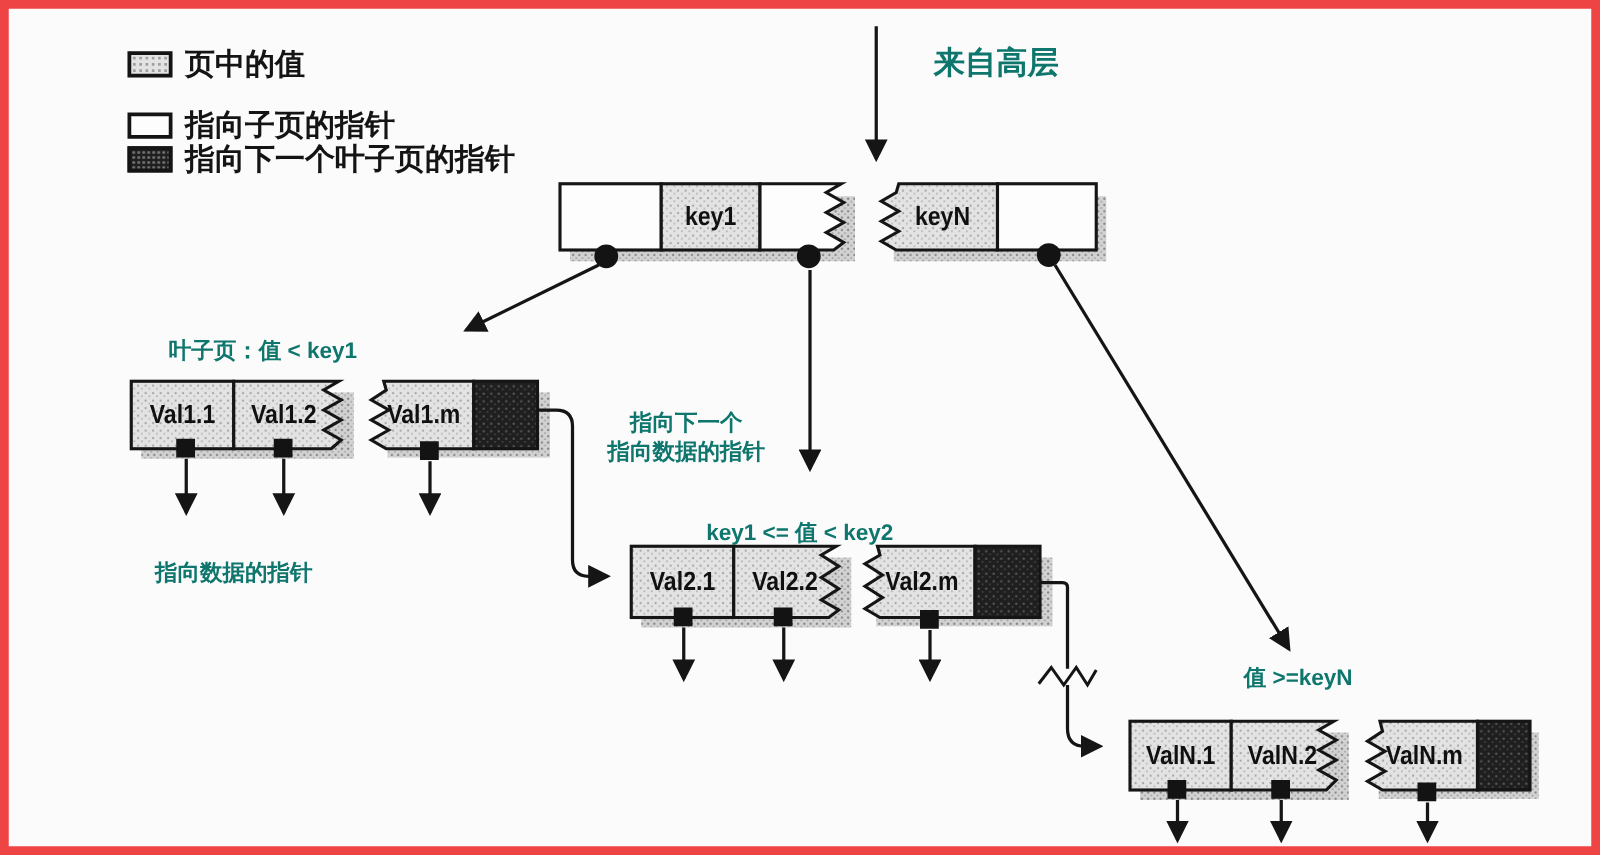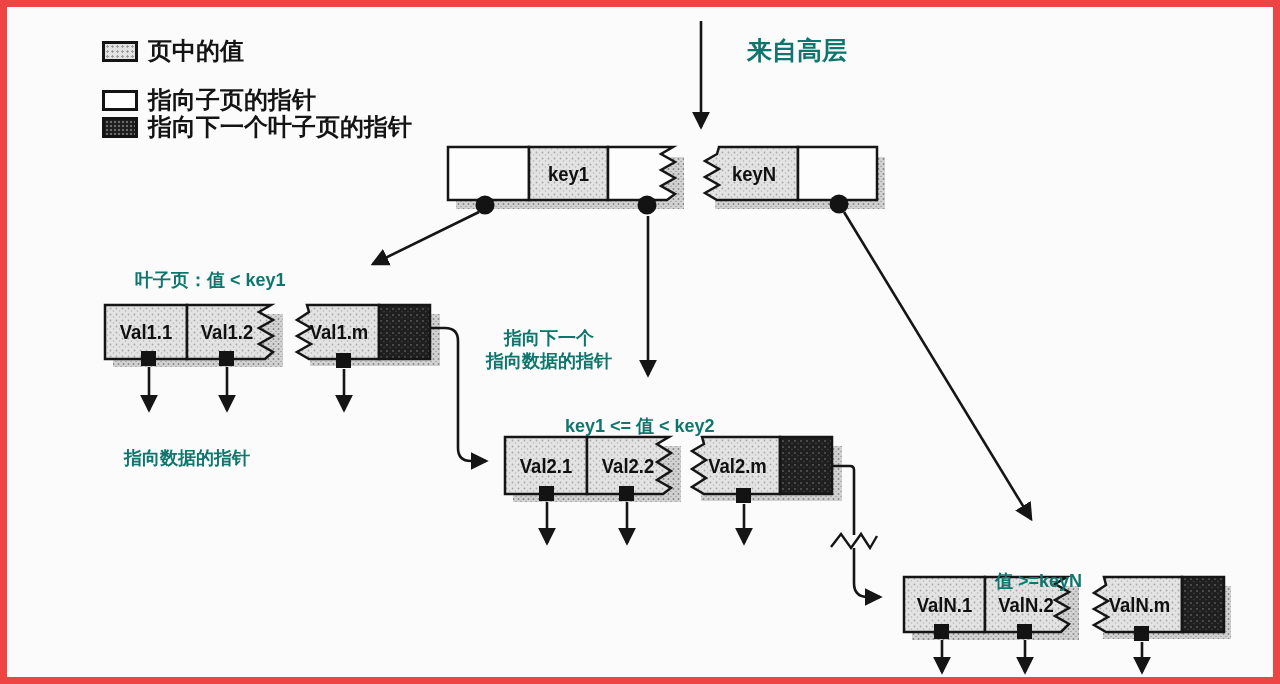--- a/index.html
+++ b/index.html
@@ -194,21 +194,21 @@
     <div>指向下一个</div>
     <div>指向数据的指针</div>
   </div>
 
   <div class="lbl fs23" style="left:558px;top:408px;">key1 &lt;= 值 &lt; key2</div>
 
   <div class="lbl fs23 center" style="left:40px;top:440px;width:280px;">
     <div>指向数据的指针</div>
   </div>
 
-  <div class="lbl fs23" style="left:988px;top:563px;">值 &gt;=keyN</div>
+  <div class="lbl fs23" style="left:988px;top:524px;">值 &gt;=keyN</div>
 
   <div class="cell-lbl" style="left:522px;top:140px;width:79px;height:53px;">key1</div>
   <div class="cell-lbl" style="left:703px;top:140px;width:88px;height:53px;">keyN</div>
 
   <div class="cell-lbl" style="left:98px;top:298px;width:82px;height:54px;">Val1.1</div>
   <div class="cell-lbl" style="left:178px;top:298px;width:84px;height:54px;">Val1.2</div>
   <div class="cell-lbl" style="left:292px;top:298px;width:80px;height:54px;">Val1.m</div>
 
   <div class="cell-lbl" style="left:498px;top:430px;width:82px;height:57px;">Val2.1</div>
   <div class="cell-lbl" style="left:580px;top:430px;width:82px;height:57px;">Val2.2</div>

